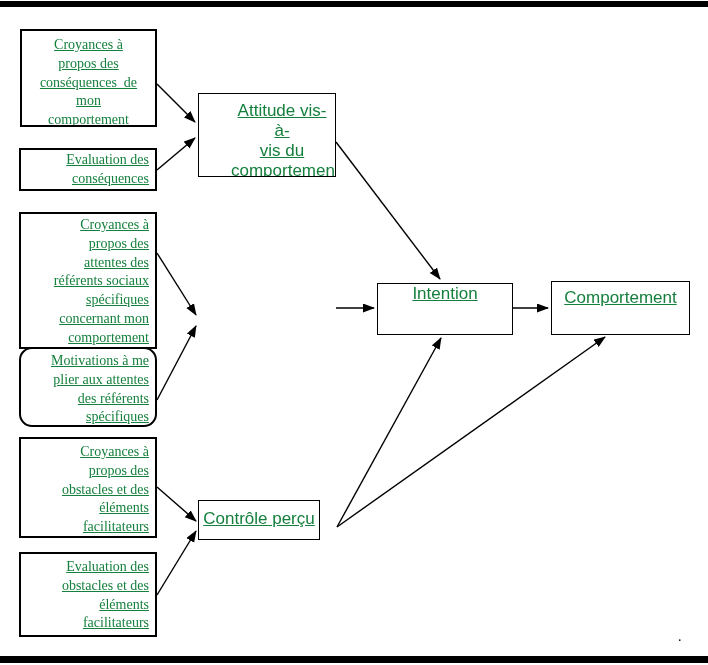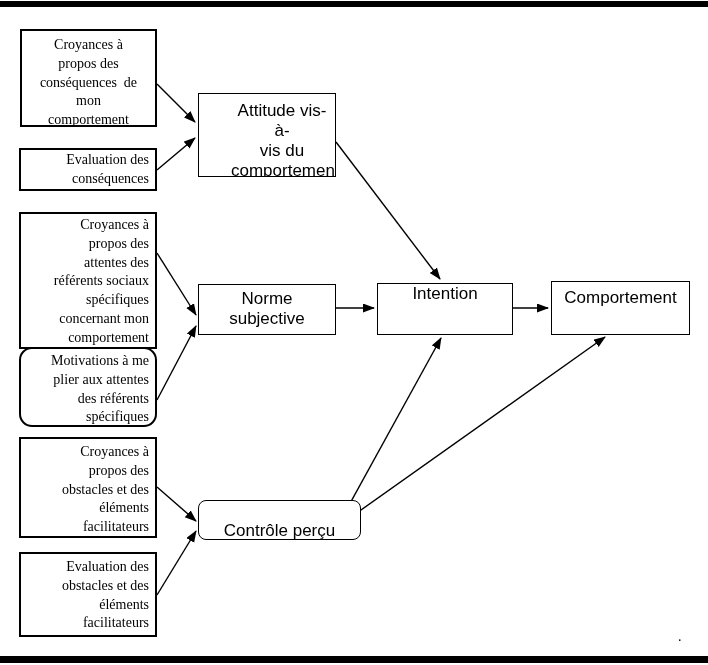--- a/index.html
+++ b/index.html
@@ -8,23 +8,24 @@
     width:708px;height:665px;
     background:#ffffff;
     overflow:hidden;
     font-family:"Liberation Sans",sans-serif;
   }
   .rule{position:absolute;left:0;width:708px;background:#000;}
   .node{
     position:absolute;
     box-sizing:border-box;
     background:#ffffff;
-    color:#000000;
+    color:#15803d;
     overflow:hidden;
     white-space:pre-wrap;
+    text-decoration:underline;
   }
   .serif{
     border:2px solid #000;
     font-family:"Liberation Serif",serif;
     font-size:14px;line-height:18.8px;
     padding:2px 6px;
     text-align:right;
   }
   .sans{
     border:1.5px solid #000;
@@ -36,21 +37,21 @@
   
   #n-croyances-consequences{left:20px;top:29px;width:137px;height:98px;text-align:center;padding-top:5px;}
   #n-evaluation-consequences{left:19px;top:148px;width:138px;height:43px;padding-top:1px;}
   #n-croyances-attentes{left:19px;top:212px;width:138px;height:137px;padding-top:2px;}
   #n-motivations{left:19px;top:347px;width:138px;height:80px;padding-top:3px;border-radius:13px;}
   #n-croyances-obstacles{left:19px;top:437px;width:138px;height:101px;padding-top:4px;}
   #n-evaluation-obstacles{left:19px;top:552px;width:138px;height:85px;padding-top:4px;}
   
   #n-attitude{left:198px;top:93px;width:138px;height:84px;padding-top:7px;padding-left:32px;}
   #n-norme{left:198px;top:284px;width:138px;height:51px;padding-top:4px;}
-  #n-controle{left:198px;top:500px;width:163px;height:40px;padding-top:20px;border-radius:8px;}
+  #n-controle{left:198px;top:500px;width:122px;height:40px;padding-top:8px;}
   #n-intention{left:377px;top:283px;width:136px;height:52px;padding-top:0;}
   #n-comportement{left:551px;top:281px;width:139px;height:54px;padding-top:6px;}
   svg.arrows{position:absolute;left:0;top:0;pointer-events:none;}
   .stray{
     position:absolute;left:678px;top:629px;
     font-family:"Liberation Serif",serif;font-size:14px;color:#000;
   }
 </style>
 </head>
 <body>
@@ -105,20 +106,18 @@
 éléments
 facilitateurs</div>
   <div class="node serif" id="n-evaluation-obstacles">Evaluation des
 obstacles et des
 éléments
 facilitateurs</div>
 
   <div class="node sans" id="n-attitude">Attitude vis-à-
 vis du
 comportement</div>
-  <div class="node sans" id="n-norme">Norme
-subjective</div>
   <div class="node sans" id="n-controle">Contrôle perçu</div>
   <div class="node sans" id="n-intention">Intention</div>
   <div class="node sans" id="n-comportement">Comportement</div>
 
   <span class="stray">.</span>
 </div>
 
 </body></html>

